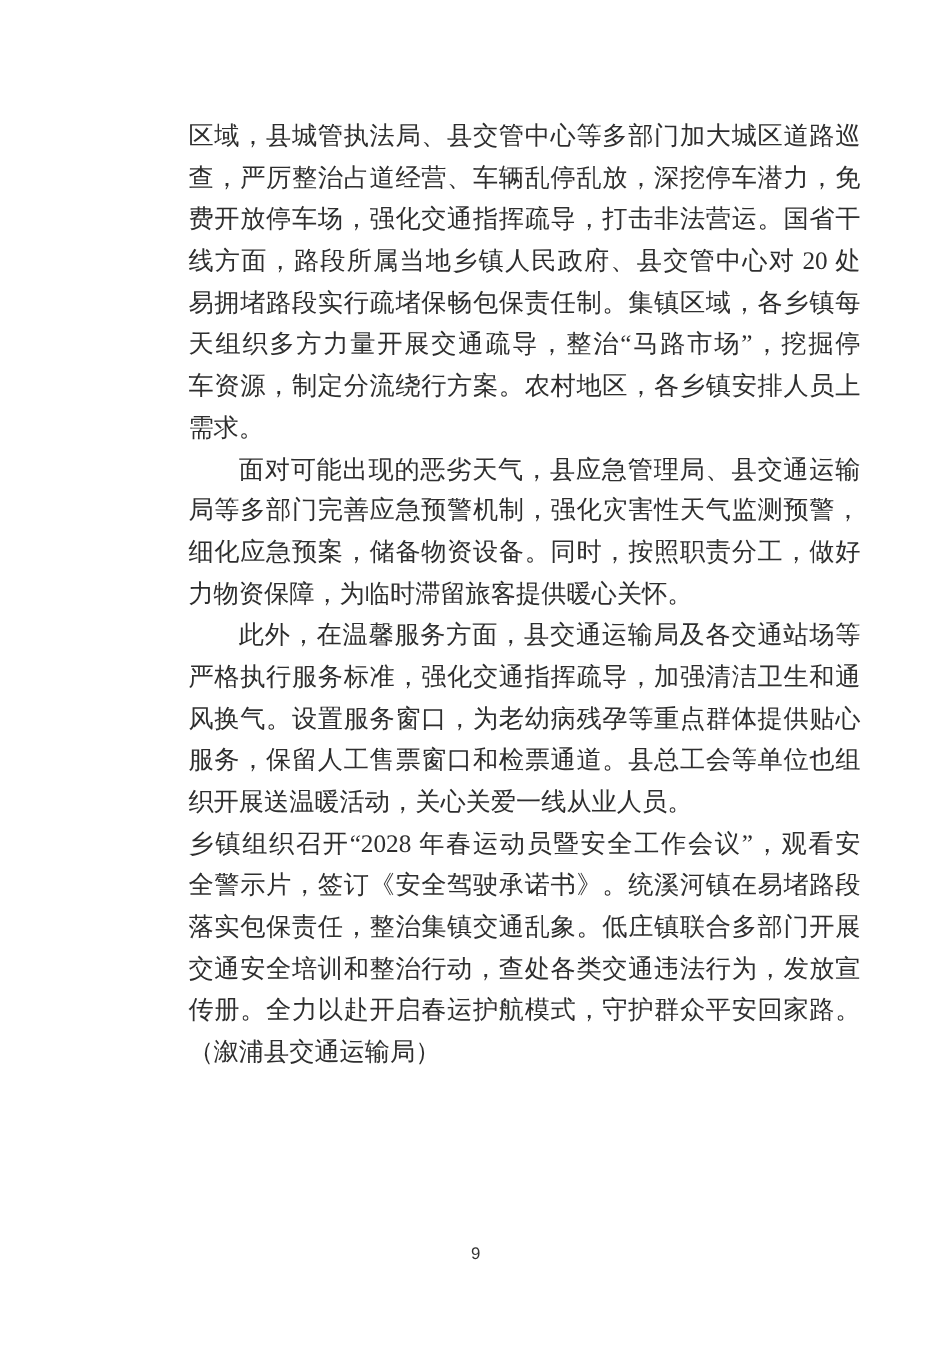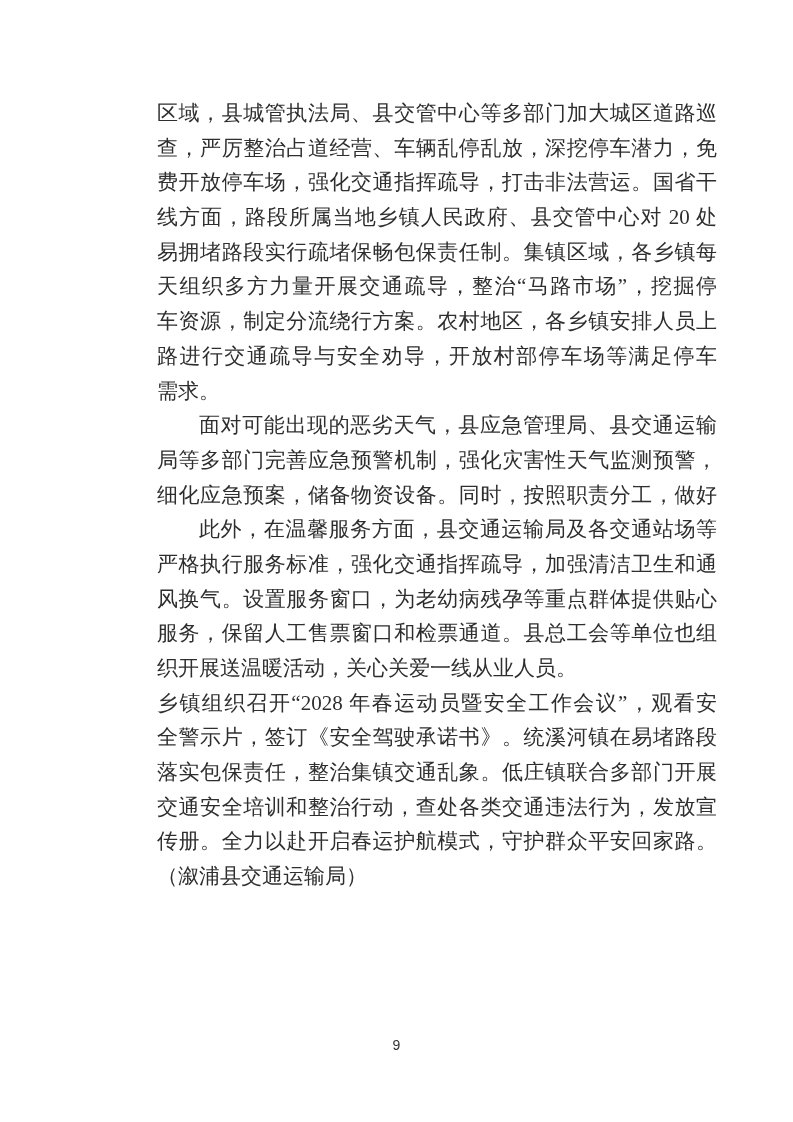--- a/index.html
+++ b/index.html
@@ -71,27 +71,27 @@
   <div class="doc-text">
     <div id="paras">
         <div class="para">
           <div class="line just">区域，县城管执法局、县交管中心等多部门加大城区道路巡</div>
           <div class="line just">查，严厉整治占道经营、车辆乱停乱放，深挖停车潜力，免</div>
           <div class="line just">费开放停车场，强化交通指挥疏导，打击非法营运。国省干</div>
           <div class="line just">线方面，路段所属当地乡镇人民政府、县交管中心对 20 处</div>
           <div class="line just">易拥堵路段实行疏堵保畅包保责任制。集镇区域，各乡镇每</div>
           <div class="line just">天组织多方力量开展交通疏导，整治“马路市场”，挖掘停</div>
           <div class="line just">车资源，制定分流绕行方案。农村地区，各乡镇安排人员上</div>
-          <div class="line just">路进行交通疏导与安全劝导，开放村部停车场等满足停车</div>
           <div class="line">需求。</div>
         </div>
         <div class="para">
           <div class="line just ind">面对可能出现的恶劣天气，县应急管理局、县交通运输</div>
           <div class="line just">局等多部门完善应急预警机制，强化灾害性天气监测预警，</div>
           <div class="line just">细化应急预案，储备物资设备。同时，按照职责分工，做好</div>
+          <div class="line">力物资保障，为临时滞留旅客提供暖心关怀。</div>
         </div>
         <div class="para">
           <div class="line just ind">此外，在温馨服务方面，县交通运输局及各交通站场等</div>
           <div class="line just">严格执行服务标准，强化交通指挥疏导，加强清洁卫生和通</div>
           <div class="line just">风换气。设置服务窗口，为老幼病残孕等重点群体提供贴心</div>
           <div class="line just">服务，保留人工售票窗口和检票通道。县总工会等单位也组</div>
           <div class="line">织开展送温暖活动，关心关爱一线从业人员。</div>
         </div>
         <div class="para">
           <div class="line just">乡镇组织召开“2028 年春运动员暨安全工作会议”，观看安</div>

